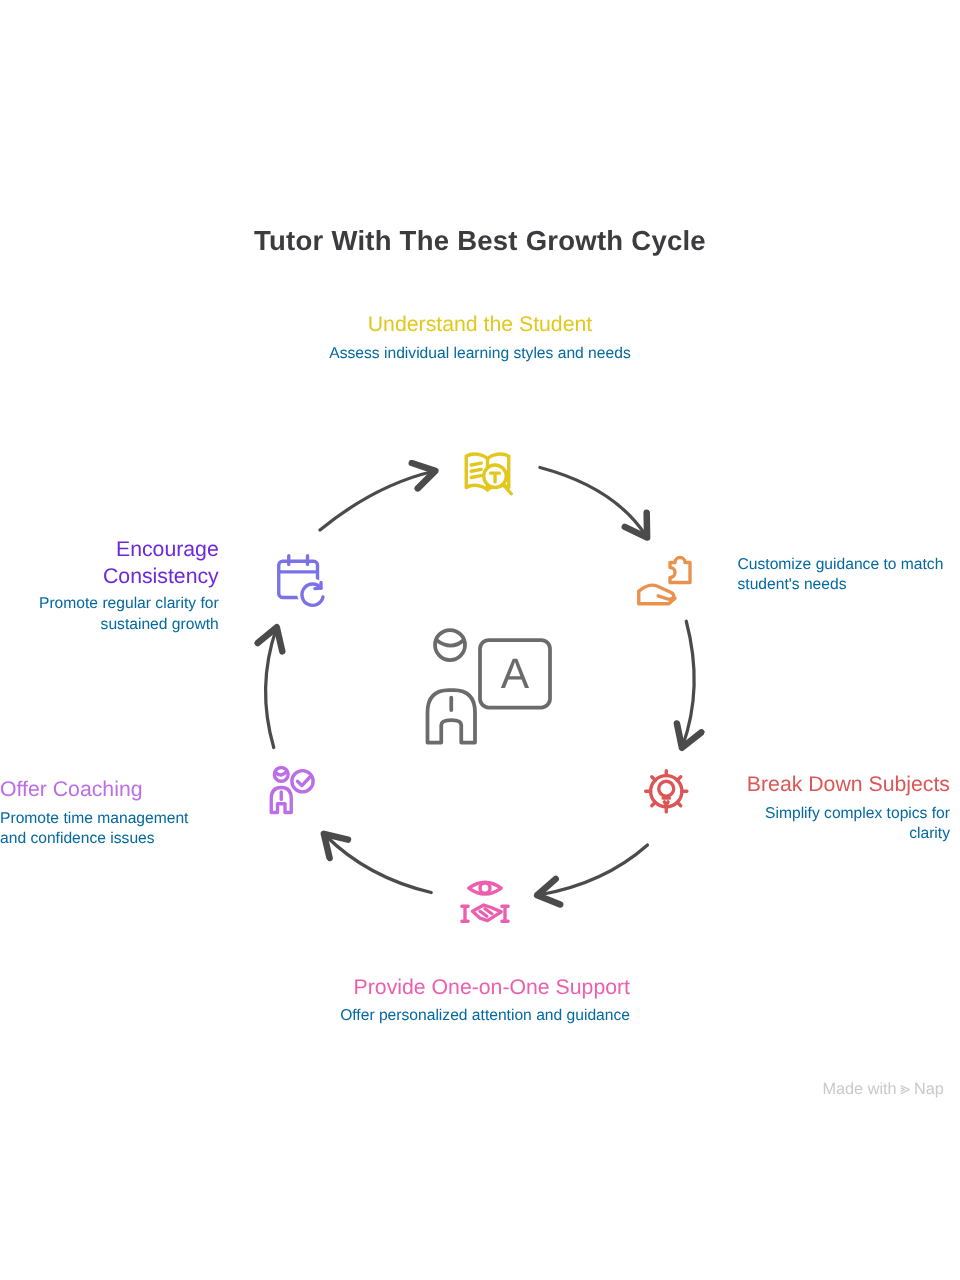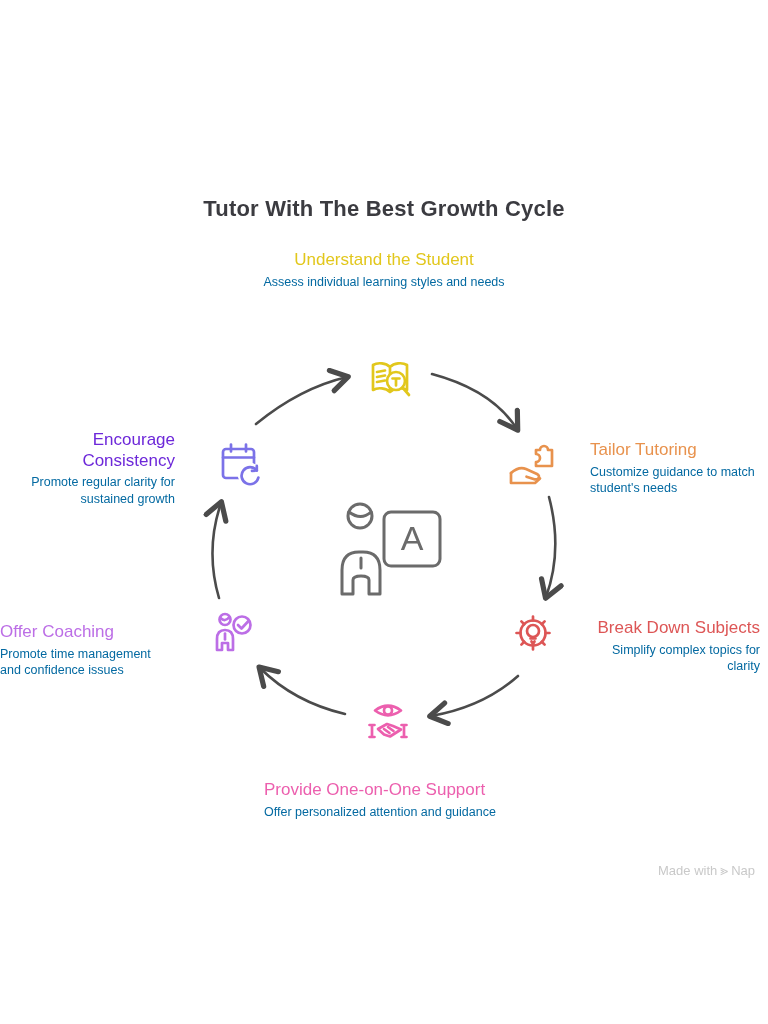--- a/index.html
+++ b/index.html
@@ -2,31 +2,31 @@
 <html><head>
 <meta charset="utf-8">
 <style>
   * { margin:0; padding:0; box-sizing:border-box; }
   body { background:#fff; }
   .canvas {
     position:relative; width:768px; height:1024px; background:#ffffff;
     overflow:hidden; font-family:"Liberation Sans", sans-serif;
   }
   .main-title {
-    position:absolute; top:196px; left:0; width:768px;
+    position:absolute; top:180px; left:0; width:768px;
     text-align:center; font-size:22px; font-weight:700; color:#3b3b40;
     letter-spacing:.2px;
   }
   .step { position:absolute; }
   .step-title { font-size:17px; font-weight:400; line-height:1.22; }
   .step-desc { font-size:12.5px; color:#0369a1; line-height:1.3; margin-top:3px; }
   .step-top        { left:254px; top:250px; width:260px; text-align:center; }
   .step-right-upper{ left:590px; top:440px; width:170px; text-align:left; }
   .step-right-lower{ left:595px; top:618px; width:165px; text-align:right; }
-  .step-bottom     { left:264px; top:780px; width:240px; text-align:left; }
+  .step-bottom     { left:264px; top:780px; width:240px; text-align:right; }
   .step-left-lower { left:0px;   top:622px; width:170px; text-align:left; }
   .step-left-upper { left:15px;  top:430px; width:160px; text-align:right; }
   .icon { position:absolute; width:56px; height:56px; }
   .icon svg { display:block; }
   .icon-top        { left:362px; top:352px; }
   .icon-right-upper{ left:502px; top:436px; }
   .icon-right-lower{ left:505px; top:606px; }
   .icon-bottom     { left:360px; top:696px; }
   .icon-left-lower { left:205px; top:606px; }
   .icon-left-upper { left:212px; top:436px; }
@@ -82,21 +82,20 @@
     <svg width="56" height="56" viewBox="0 0 56 56" fill="none" stroke="currentColor" stroke-width="2.7" stroke-linecap="round" stroke-linejoin="round">
       <path d="M28 15 C24 11 16 10 11 13 L11 38 C16 35 24 36 28 40 C32 36 40 35 45 38 L45 13 C40 10 32 11 28 15 L28 40"></path>
       <path d="M15 20 l8 -1.5 M15 25 l8 -1.5 M15 30 l8 -1.5"></path>
       <circle cx="34" cy="29" r="9" fill="#ffffff"></circle>
       <path d="M40.5 35.5 L47 43"></path>
       <path d="M30.5 26.5 h7 M34 26.5 v7"></path>
     </svg>
   </div>
 
   <div class="step step-right-upper">
-    <div class="step-title" style="color: rgb(232, 146, 77);">Tailor Tutoring</div>
     <div class="step-desc">Customize guidance to match student's needs</div>
   </div>
   <div class="icon icon-right-upper" style="color: rgb(232, 146, 77);">
     <svg width="56" height="56" viewBox="0 0 56 56" fill="none" stroke="currentColor" stroke-width="2.7" stroke-linecap="round" stroke-linejoin="round">
       <path d="M34 30 V26 a4 4 0 1 0 0 -8 V14 h4 a4 4 0 1 1 8 0 h4 v16 z"></path>
       <path d="M9 37 q8 -7 15 -4 l11 5 q3 1.7 1.5 4 q-1.7 2.2 -5 1 l-7 -2.3"></path>
       <path d="M9 37 V47 H33 L38 42.5"></path>
     </svg>
   </div>
 

